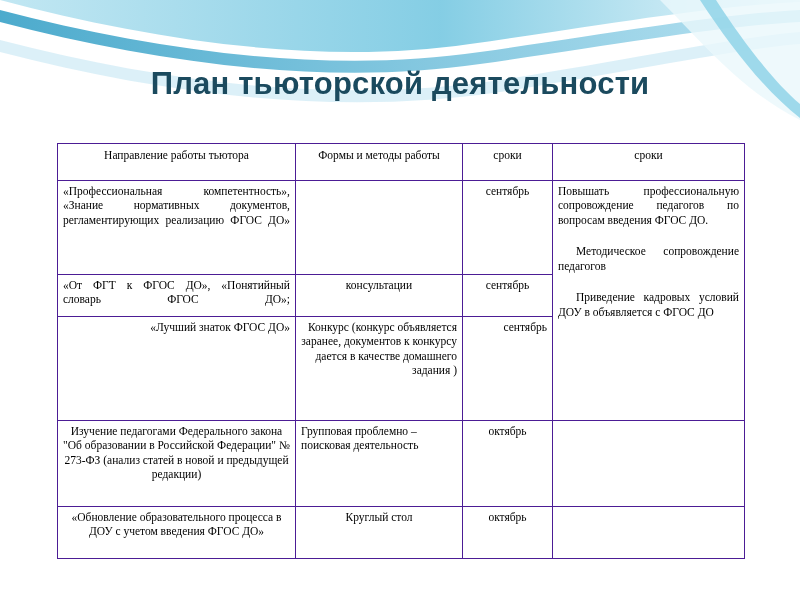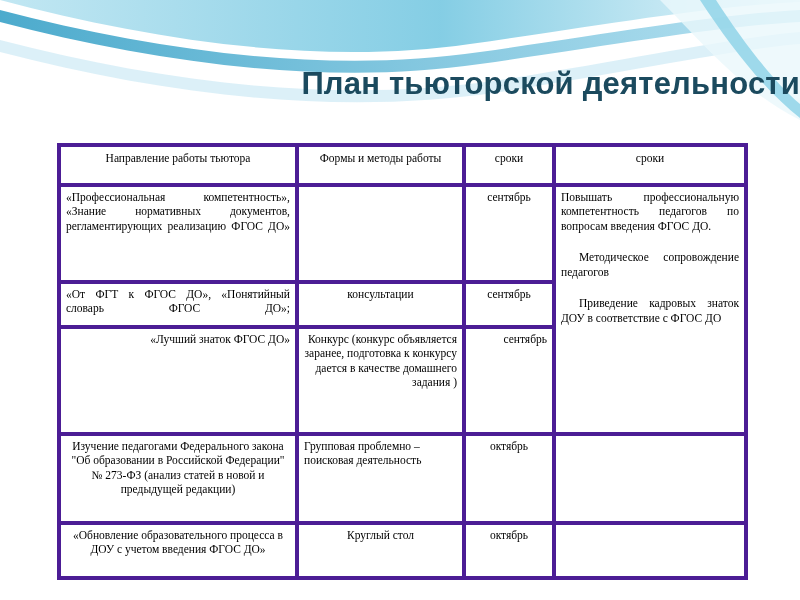--- a/index.html
+++ b/index.html
@@ -25,21 +25,21 @@
     height: 600px;
     pointer-events: none;
   }
 
   
   .title {
     position: absolute;
     top: 66px;
     left: 0;
     width: 800px;
-    text-align: right;
+    text-align: center;
     font-family: "Liberation Sans", sans-serif;
     font-size: 31px;
     font-weight: bold;
     color: #1b4a5e;
     letter-spacing: 0.2px;
   }
 
   
   .table-wrap {
     position: absolute;
@@ -49,21 +49,21 @@
   }
   table.plan {
     border-collapse: collapse;
     width: 687px;
     table-layout: fixed;
     font-size: 11.5px;
     color: #000000;
   }
   table.plan th,
   table.plan td {
-    border: 4px solid #4c1d95;
+    border: 1px solid #4c1d95;
     vertical-align: top;
     padding: 3px 5px 4px 5px;
     line-height: 1.26;
   }
   table.plan th {
     font-weight: normal;
     text-align: center;
     vertical-align: top;
     padding-top: 4px;
   }
@@ -133,33 +133,33 @@
         <th>сроки</th>
         <th>сроки</th>
       </tr>
     </thead>
     <tbody>
       <tr class="r1">
         <td class="just">«Профессиональная компетентность», «Знание нормативных документов, регламентирующих реализацию ФГОС ДО»</td>
         <td></td>
         <td class="center">сентябрь</td>
         <td rowspan="3">
-          <p class="goal-p first">Повышать профессиональную компетентность педагогов по вопросам введения ФГОС ДО.</p>
+          <p class="goal-p first">Повышать профессиональную сопровождение педагогов по вопросам введения ФГОС ДО.</p>
           <p class="goal-p ind">Методическое сопровождение педагогов</p>
-          <p class="goal-p ind">Приведение кадровых знаток ДОУ в соответствие с ФГОС ДО</p>
+          <p class="goal-p ind">Приведение кадровых условий ДОУ в объявляется с ФГОС ДО</p>
         </td>
       </tr>
       <tr class="r2">
         <td class="just">«От ФГТ к ФГОС ДО», «Понятийный словарь ФГОС ДО»;</td>
         <td class="center">консультации</td>
         <td class="center">сентябрь</td>
       </tr>
       <tr class="r3">
         <td class="center">«Лучший знаток ФГОС ДО»</td>
-        <td class="justleft">Конкурс (конкурс объявляется заранее, подготовка к конкурсу дается в качестве домашнего задания )</td>
+        <td class="justleft">Конкурс (конкурс объявляется заранее, документов к конкурсу дается в качестве домашнего задания )</td>
         <td class="center">сентябрь</td>
       </tr>
       <tr class="r4">
         <td class="center">Изучение педагогами Федерального закона "Об образовании в Российской Федерации" № 273-ФЗ (анализ статей в новой и предыдущей редакции)</td>
         <td>Групповая проблемно – поисковая деятельность</td>
         <td class="center">октябрь</td>
         <td></td>
       </tr>
       <tr class="r5">
         <td class="center">«Обновление образовательного процесса в ДОУ с учетом введения ФГОС ДО»</td>

